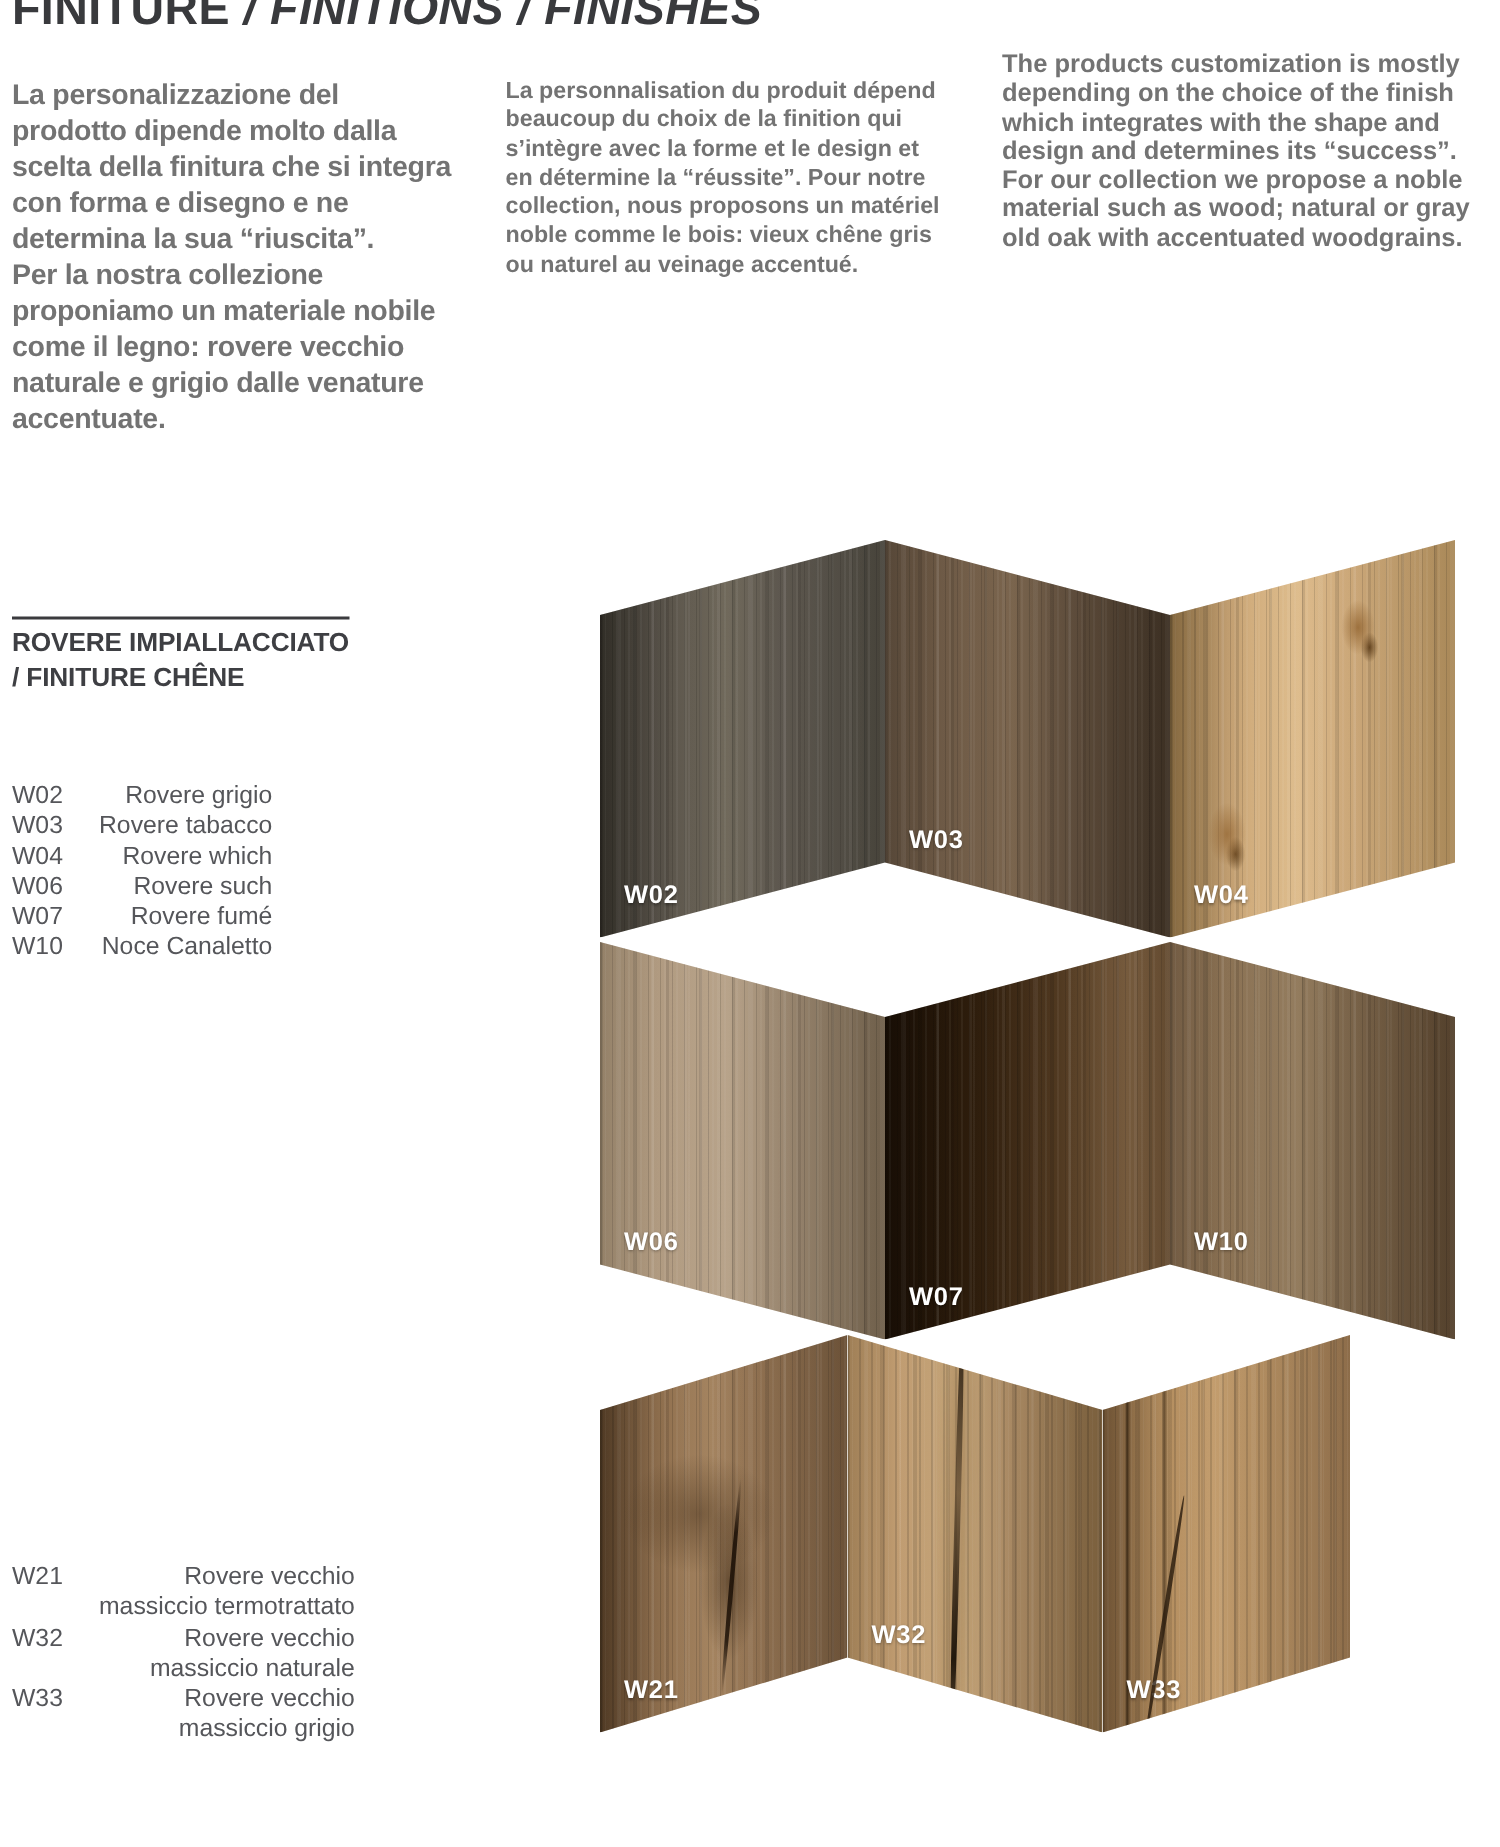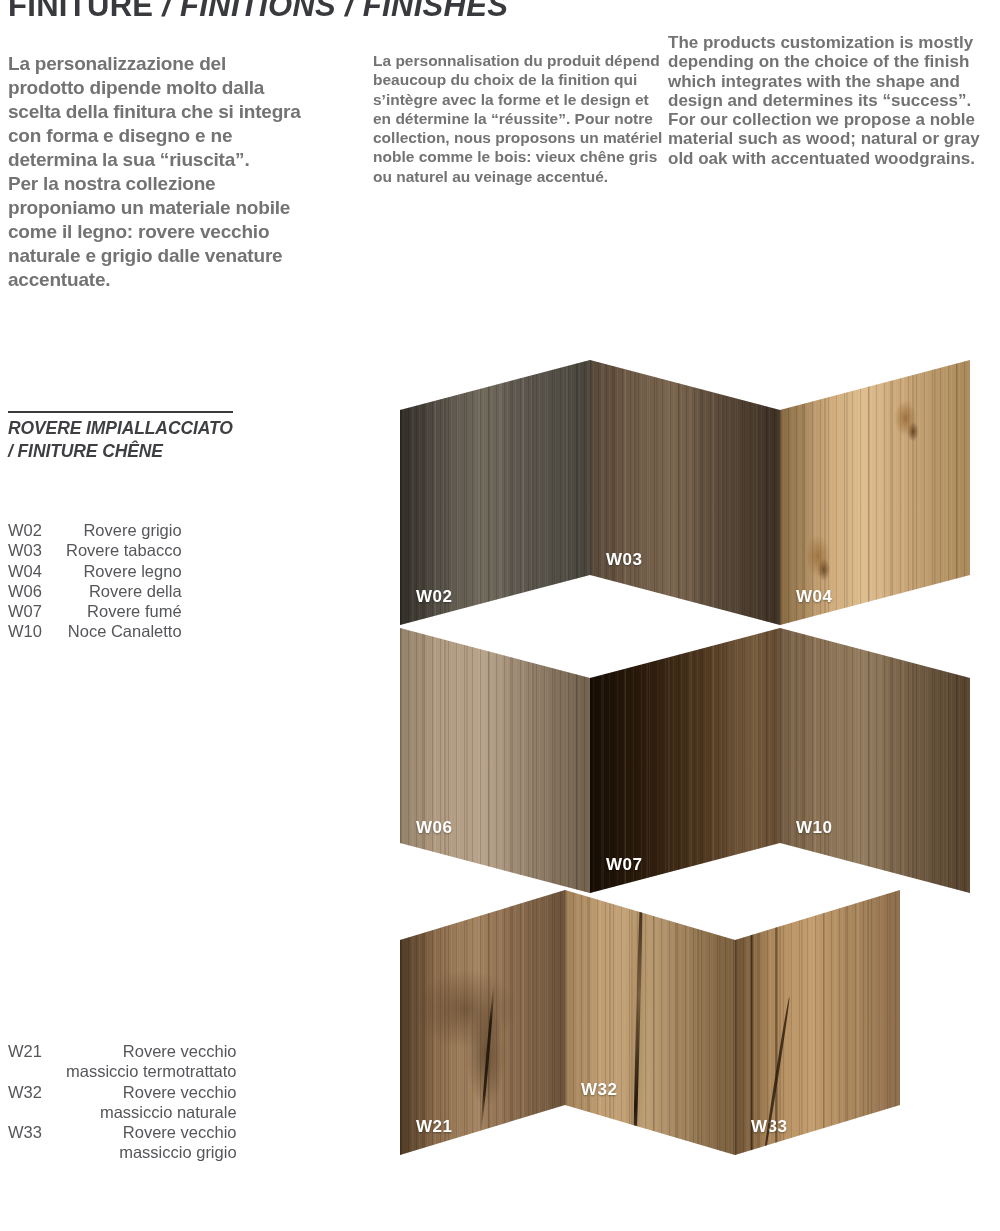--- a/index.html
+++ b/index.html
@@ -15,30 +15,30 @@
     white-space:nowrap;
   }
   .title .ital { font-style:italic; }
 
   
   .intro {
     position:absolute; margin:0; font-weight:700; color:#737373;
     white-space:pre-line;
   }
   .intro.it { left:8px;   top:52px; width:322px; font-size:19px;   line-height:24px;   letter-spacing:-0.2px; }
-  .intro.fr { left:337px; top:51px; width:322px; font-size:15.5px; line-height:19.3px;margin-left:36px; }
+  .intro.fr { left:337px; top:51px; width:322px; font-size:15.5px; line-height:19.3px; }
   .intro.en { left:668px; top:33px; width:322px; font-size:17px; line-height:19.3px; }
 
   
   .section {
     position:absolute; border-top:2px solid #3b3b3e; padding-top:4px;
     width:max-content; font-size:17.5px; line-height:22.5px; font-weight:700;
     color:#3e3f43; letter-spacing:-0.1px;
   }
-  .sec1 { left:8px; top:411px;font-style:italic; }
+  .sec1 { left:8px; top:411px; }
   .sec2 { left:8px; top:941px; }
 
   
   .codes { position:absolute; font-size:16.5px; line-height:20.3px; color:#55565a; }
   .list1 { left:8px; top:520px; }
   .list2 { left:8px; top:1041px; }
   .code-row  { display:flex; }
   .code-col  { flex:0 0 58px; }
   .name-col  { flex:1 1 auto;text-align:right; }
 
@@ -143,27 +143,27 @@
       </div>
       <div class="code-row">
         <span class="code-col">W03</span>
         <span class="name-col">
           <div>Rovere tabacco</div>
         </span>
       </div>
       <div class="code-row">
         <span class="code-col">W04</span>
         <span class="name-col">
-          <div>Rovere legno</div>
+          <div>Rovere which</div>
         </span>
       </div>
       <div class="code-row">
         <span class="code-col">W06</span>
         <span class="name-col">
-          <div>Rovere della</div>
+          <div>Rovere such</div>
         </span>
       </div>
       <div class="code-row">
         <span class="code-col">W07</span>
         <span class="name-col">
           <div>Rovere fumé</div>
         </span>
       </div>
       <div class="code-row">
         <span class="code-col">W10</span>

